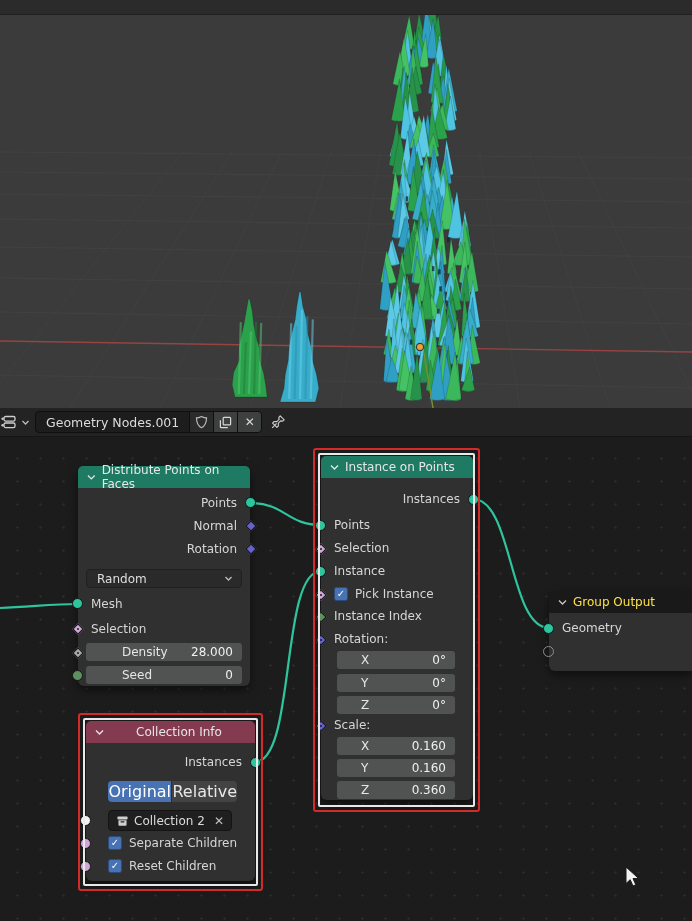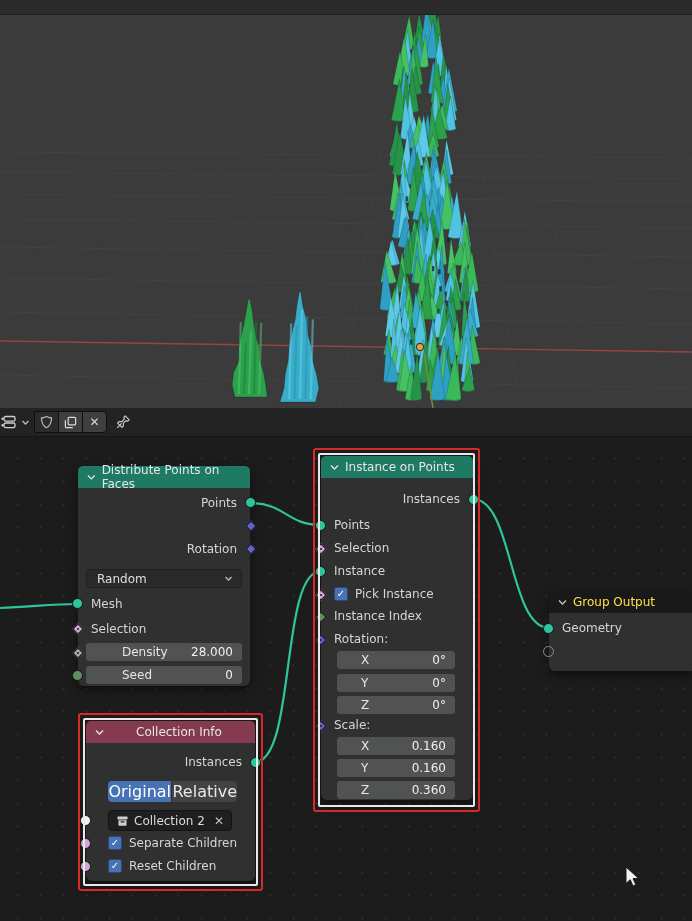--- a/index.html
+++ b/index.html
@@ -366,20 +366,21 @@
         <rect x="3" y="2.5" width="11" height="4.6" rx="1.6" fill="none" stroke="#cfcfcf" stroke-width="1.3"></rect>
         <rect x="3" y="9" width="11" height="4.6" rx="1.6" fill="none" stroke="#cfcfcf" stroke-width="1.3"></rect>
         <circle cx="1.6" cy="4.8" r="1.2" fill="#cfcfcf"></circle>
         <circle cx="1.6" cy="11.3" r="1.2" fill="#cfcfcf"></circle>
       </svg>
       <svg width="9" height="7" viewBox="0 0 9 7" style="margin-left:2px">
         <polyline points="1.5,2 4.5,5 7.5,2" fill="none" stroke="#bdbdbd" stroke-width="1.3"></polyline>
       </svg>
     </div>
     <div class="name-widget">
+      <div class="name-field">Geometry Nodes.001</div>
       <div class="hb-btn">
         <svg width="13" height="14" viewBox="0 0 14 15">
           <path d="M7 1.5 C9 2.6 11.2 3.1 12.4 3.1 C12.4 7.5 10.8 11.6 7 13.6 C3.2 11.6 1.6 7.5 1.6 3.1 C2.8 3.1 5 2.6 7 1.5 Z" fill="none" stroke="#b9b9b9" stroke-width="1.3"></path>
         </svg>
       </div>
       <div class="hb-btn lit">
         <svg width="13" height="13" viewBox="0 0 14 14">
           <rect x="4.5" y="1.5" width="8" height="8" rx="1" fill="none" stroke="#d9d9d9" stroke-width="1.3"></rect>
           <path d="M9.5 12.5 H2.5 C1.9 12.5 1.5 12.1 1.5 11.5 V4.5" fill="none" stroke="#d9d9d9" stroke-width="1.3"></path>
         </svg>
@@ -407,20 +408,23 @@
 
     <div class="node" style="left:78px;top:29px;width:172px;height:220px;">
       <div class="nhead teal">
         <svg width="9" height="6" viewBox="0 0 9 6">
             <polyline points="1,1.5 4.5,5 8,1.5" fill="none" stroke="#e6e6e6" stroke-width="1.3"></polyline>
           </svg>
         <span>Distribute Points on Faces</span>
       </div>
       <div class="nrow r" style="top:26px">
           <span>Points</span>
+        </div>
+      <div class="nrow r" style="top:49px">
+          <span>Normal</span>
         </div>
       <div class="nrow r" style="top:72px">
           <span>Rotation</span>
         </div>
       <div class="dropdown" style="top:103px;left:8px;right:8px;">
         <span>Random</span>
         <svg width="9" height="7" viewBox="0 0 9 7">
             <polyline points="1.5,2 4.5,5 7.5,2" fill="none" stroke="#bdbdbd" stroke-width="1.3"></polyline>
           </svg>
       </div>

